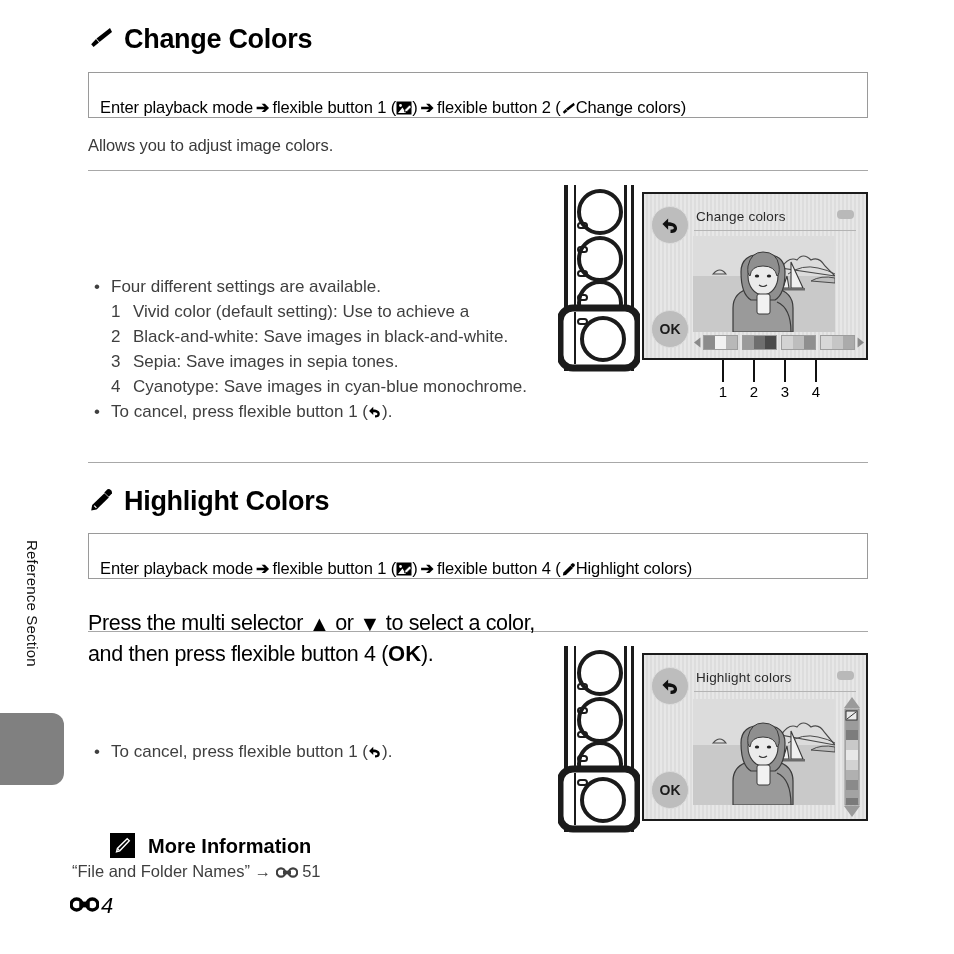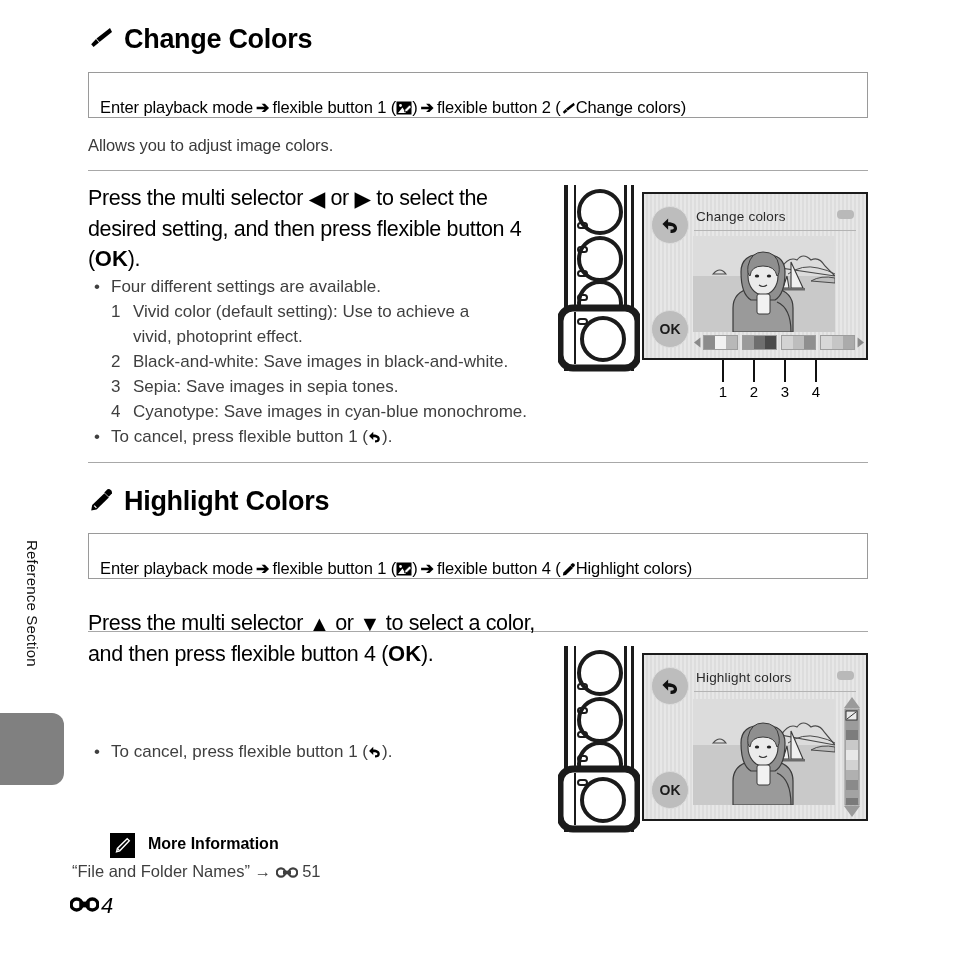--- a/index.html
+++ b/index.html
@@ -105,21 +105,21 @@
   .lead-num { position: absolute; font-size: 15px; text-align: center; width: 16px; }
 
   
   .vslider { position: absolute; }
 
   
   .mi-badge {
     position: absolute; width: 25px; height: 25px; background: #000;
     display: flex; align-items: center; justify-content: center;
   }
-  .mi-title { position: absolute; font-size: 16px; font-weight: bold; }
+  .mi-title { position: absolute; font-size: 20px; font-weight: bold; }
   .mi-line { position: absolute; font-size: 16.5px; color: #3f3f3f; white-space: nowrap; }
   .pagenum {
     position: absolute; font-size: 22px; font-style: italic;
     display: flex; align-items: center; gap: 2px;
   }
 </style>
 </head>
 <body>
 
 <div class="page">
@@ -157,38 +157,32 @@
           <path d="M22 3 L24 7 L11.5 17 L8.5 13.5 Z" fill="#000"></path>
           <path d="M8 14 L11 17.6 L5.5 22 L3.2 19.2 Z" fill="#000"></path>
         </svg>
     </span>
     <span> Change colors)</span>
   </div>
 
   <div class="lede" style="left:88px; top:136px;">Allows you to adjust image colors.</div>
   <div class="rule" style="left:88px; top:170px; width:780px;"></div>
 
-  <div class="instr" style="left:88px; top:183px; width:450px;">
-    <span>Press the multi selector </span><span class="tri">◀</span><span> or </span><span class="tri">▶</span><span> to select</span>
-    <span>the desired setting, and then press flexible</span>
-    <span>button 4 (</span><span class="ok">OK</span><span>).</span>
-  </div>
 
   <div class="bullets" style="left:94px; top:274px; width:450px;">
     <div class="b-row">
       <span class="b-dot">•</span>
       <span>Four different settings are available.</span>
     </div>
     <div class="n-row">
       <span class="n-num">1</span>
       <span>Vivid color (default setting): Use to achieve a</span>
     </div>
     <div class="n-row">
       <span class="n-num"></span>
-      <span>vivid, photoprint effect.</span>
     </div>
     <div class="n-row">
       <span class="n-num">2</span>
       <span>Black-and-white: Save images in black-and-white.</span>
     </div>
     <div class="n-row">
       <span class="n-num">3</span>
       <span>Sepia: Save images in sepia tones.</span>
     </div>
     <div class="n-row">

